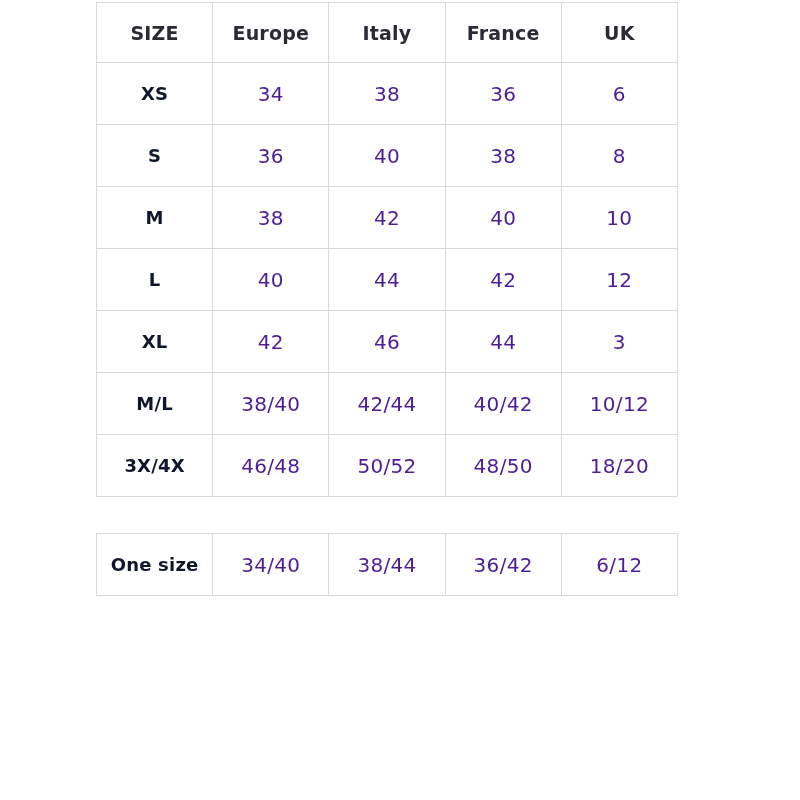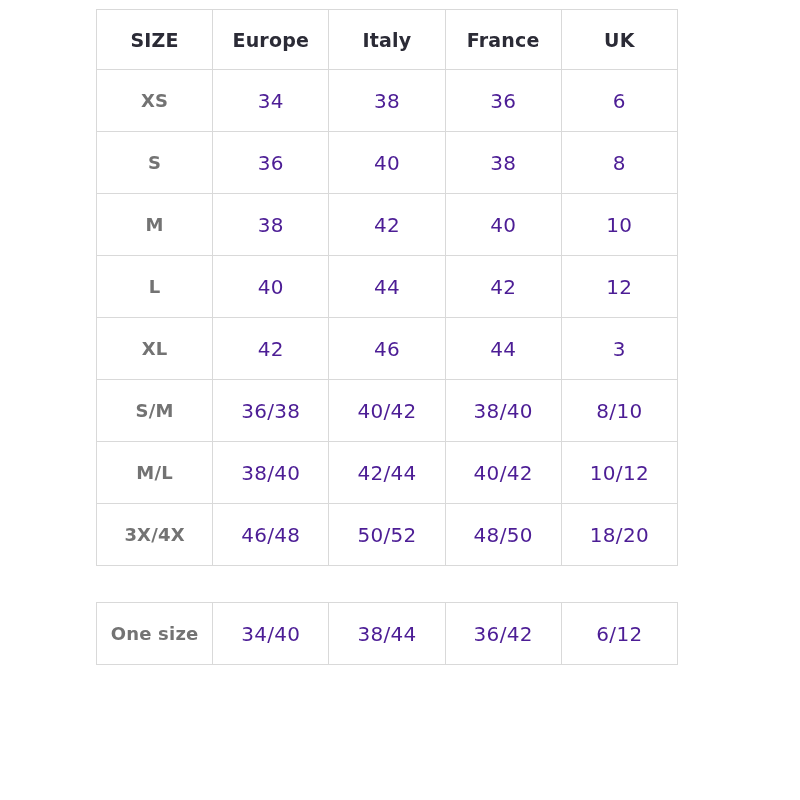--- a/index.html
+++ b/index.html
@@ -5,21 +5,21 @@
   * { box-sizing: border-box; }
   html, body {
     margin: 0; padding: 0;
     width: 800px; height: 800px;
     background: #ffffff;
     font-family: "DejaVu Sans", "Liberation Sans", sans-serif;
   }
   .chart-wrap {
     position: absolute;
     left: 96px;
-    top: 9px;
+    top: 2px;
     width: 582px;
   }
   table.size-table {
     border-collapse: collapse;
     table-layout: fixed;
     width: 582px;
   }
   table.size-table td, table.size-table th {
     border: 1px solid #d9d9d9;
     text-align: center;
@@ -31,21 +31,21 @@
   tr.header-row th {
     height: 60px;
     font-size: 19px;
     font-weight: 700;
     color: #2b2b36;
     letter-spacing: 0.2px;
   }
   td.label-cell {
     font-size: 18px;
     font-weight: 700;
-    color: #737373;
+    color: #0f172a;
     letter-spacing: 0.2px;
   }
   td.value-cell {
     font-size: 20px;
     font-weight: 400;
     color: #4c1d95;
     letter-spacing: 0.3px;
   }
   .table-gap { height: 36px; }
 </style>
@@ -97,27 +97,20 @@
       </tr>
 
       <tr>
         <td class="label-cell">XL</td>
         <td class="value-cell">42</td>
         <td class="value-cell">46</td>
         <td class="value-cell">44</td>
         <td class="value-cell">3</td>
       </tr>
 
-      <tr>
-        <td class="label-cell">S/M</td>
-        <td class="value-cell">36/38</td>
-        <td class="value-cell">40/42</td>
-        <td class="value-cell">38/40</td>
-        <td class="value-cell">8/10</td>
-      </tr>
 
       <tr>
         <td class="label-cell">M/L</td>
         <td class="value-cell">38/40</td>
         <td class="value-cell">42/44</td>
         <td class="value-cell">40/42</td>
         <td class="value-cell">10/12</td>
       </tr>
 
 

